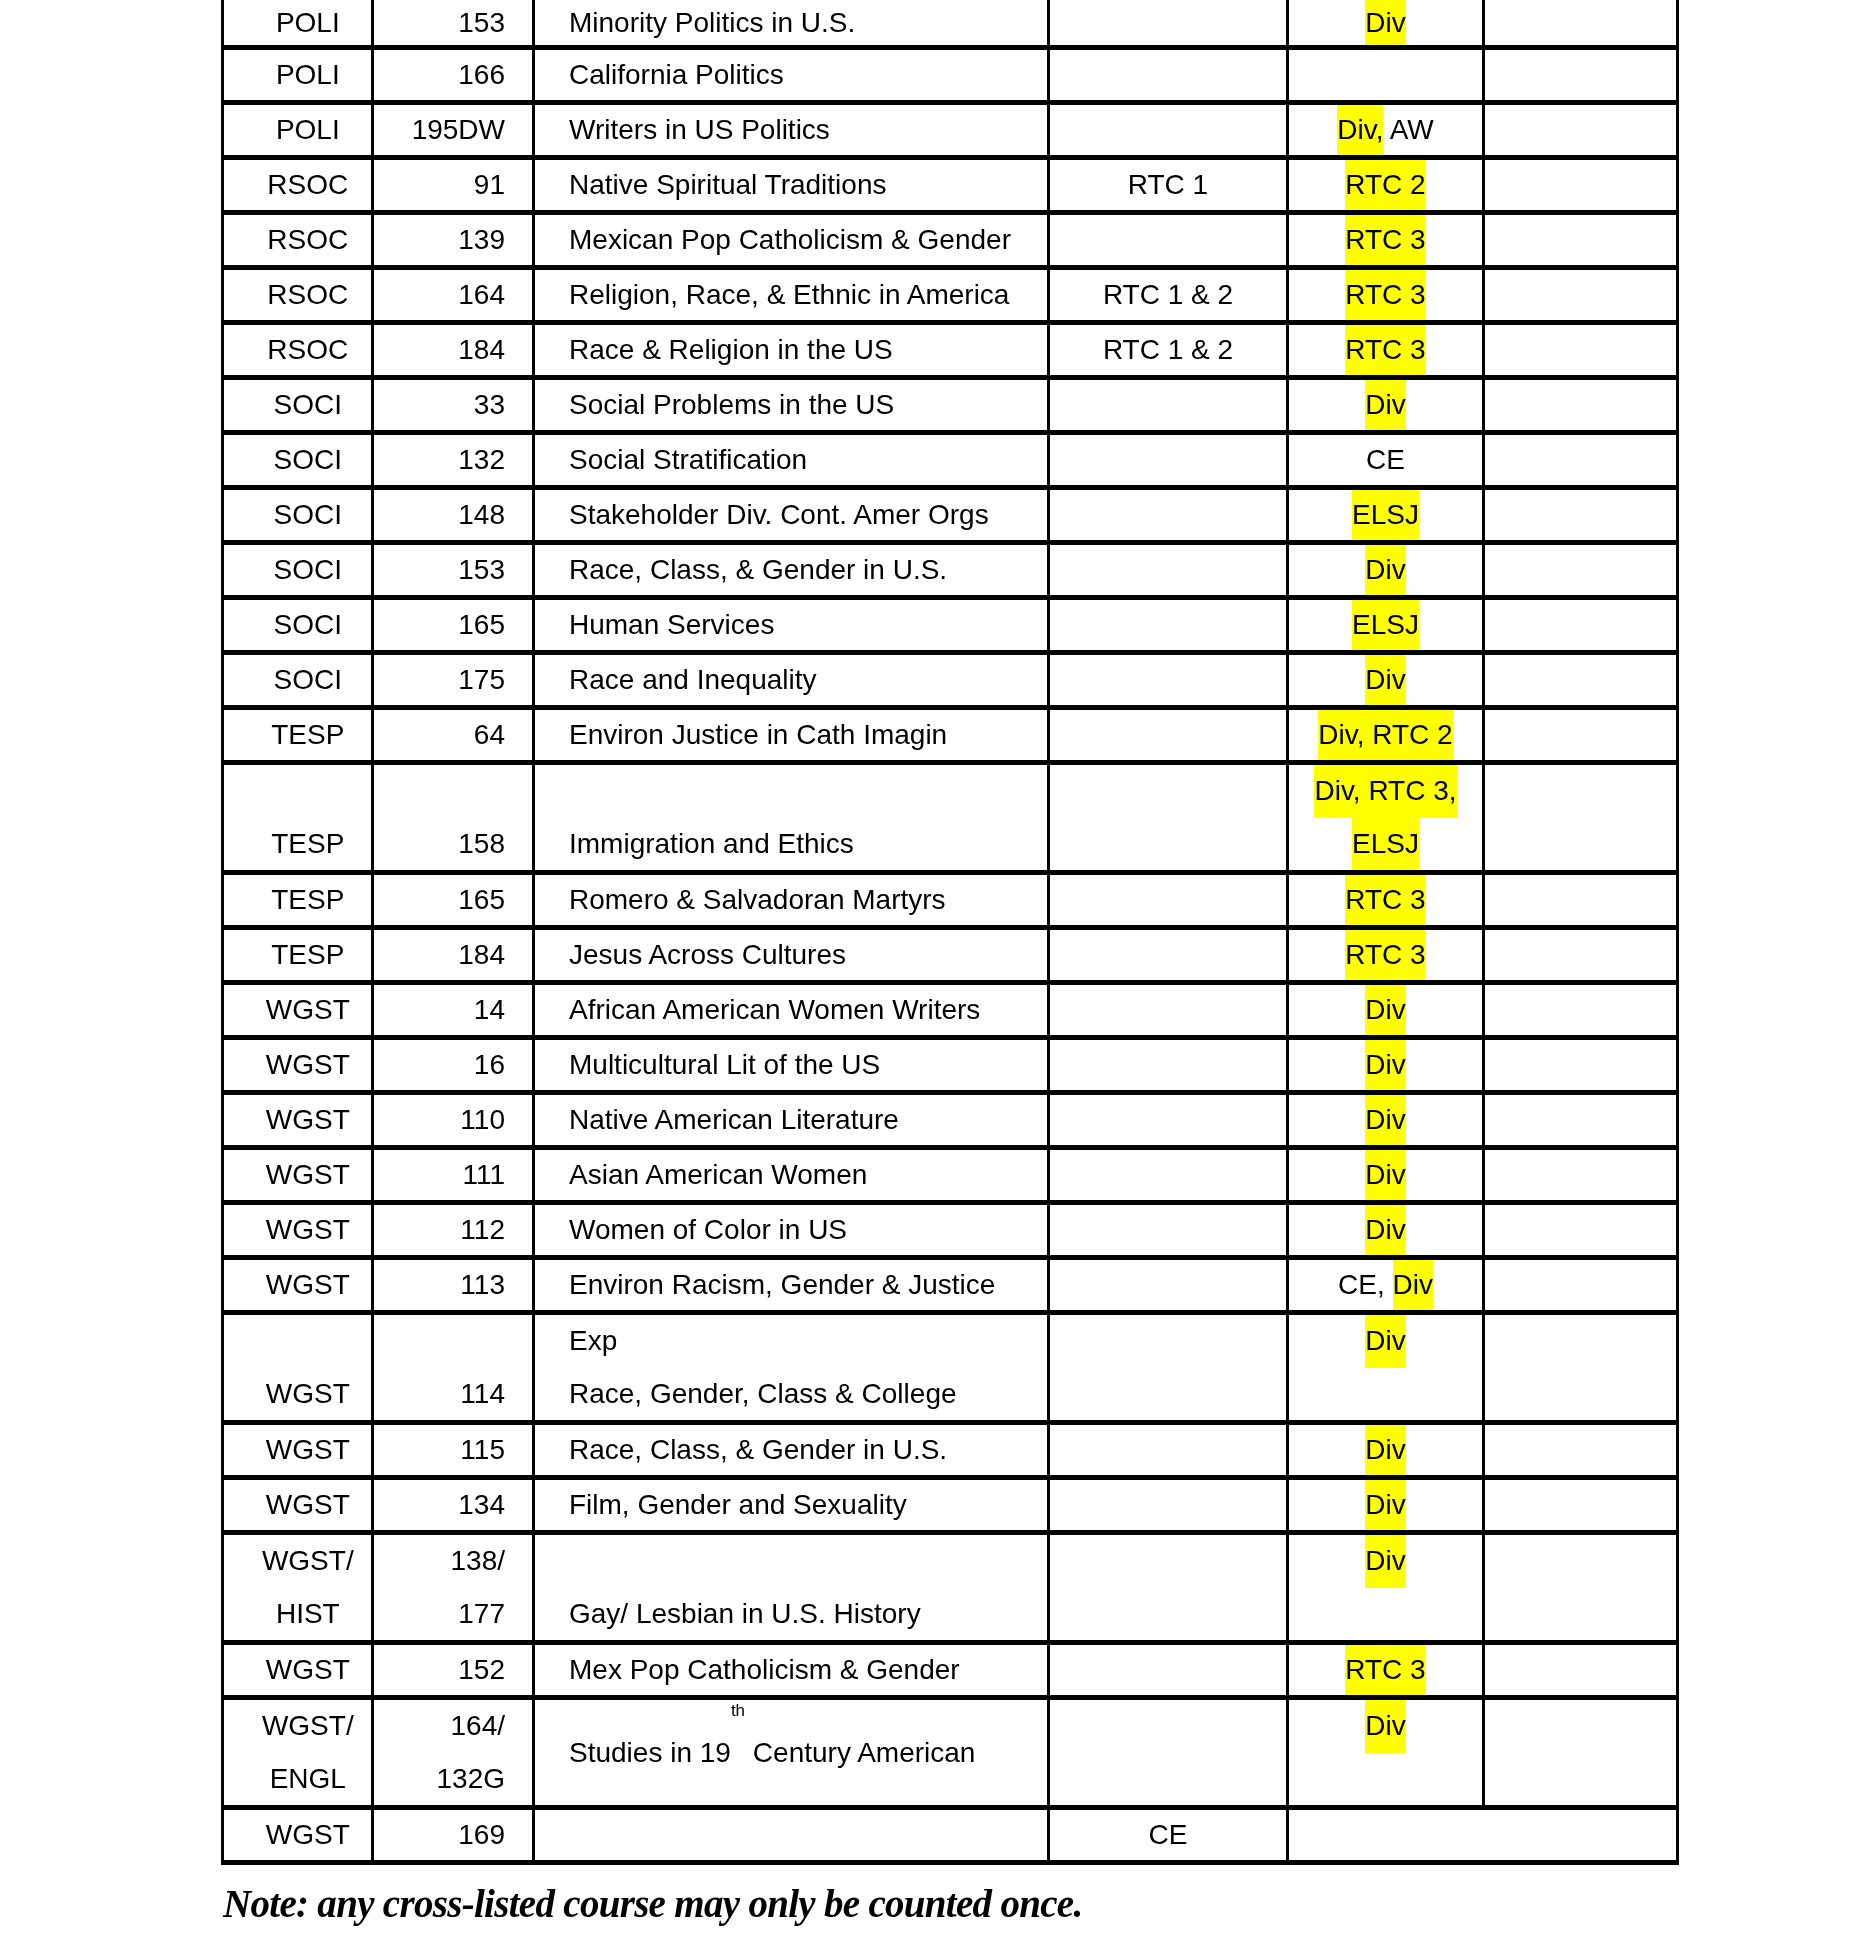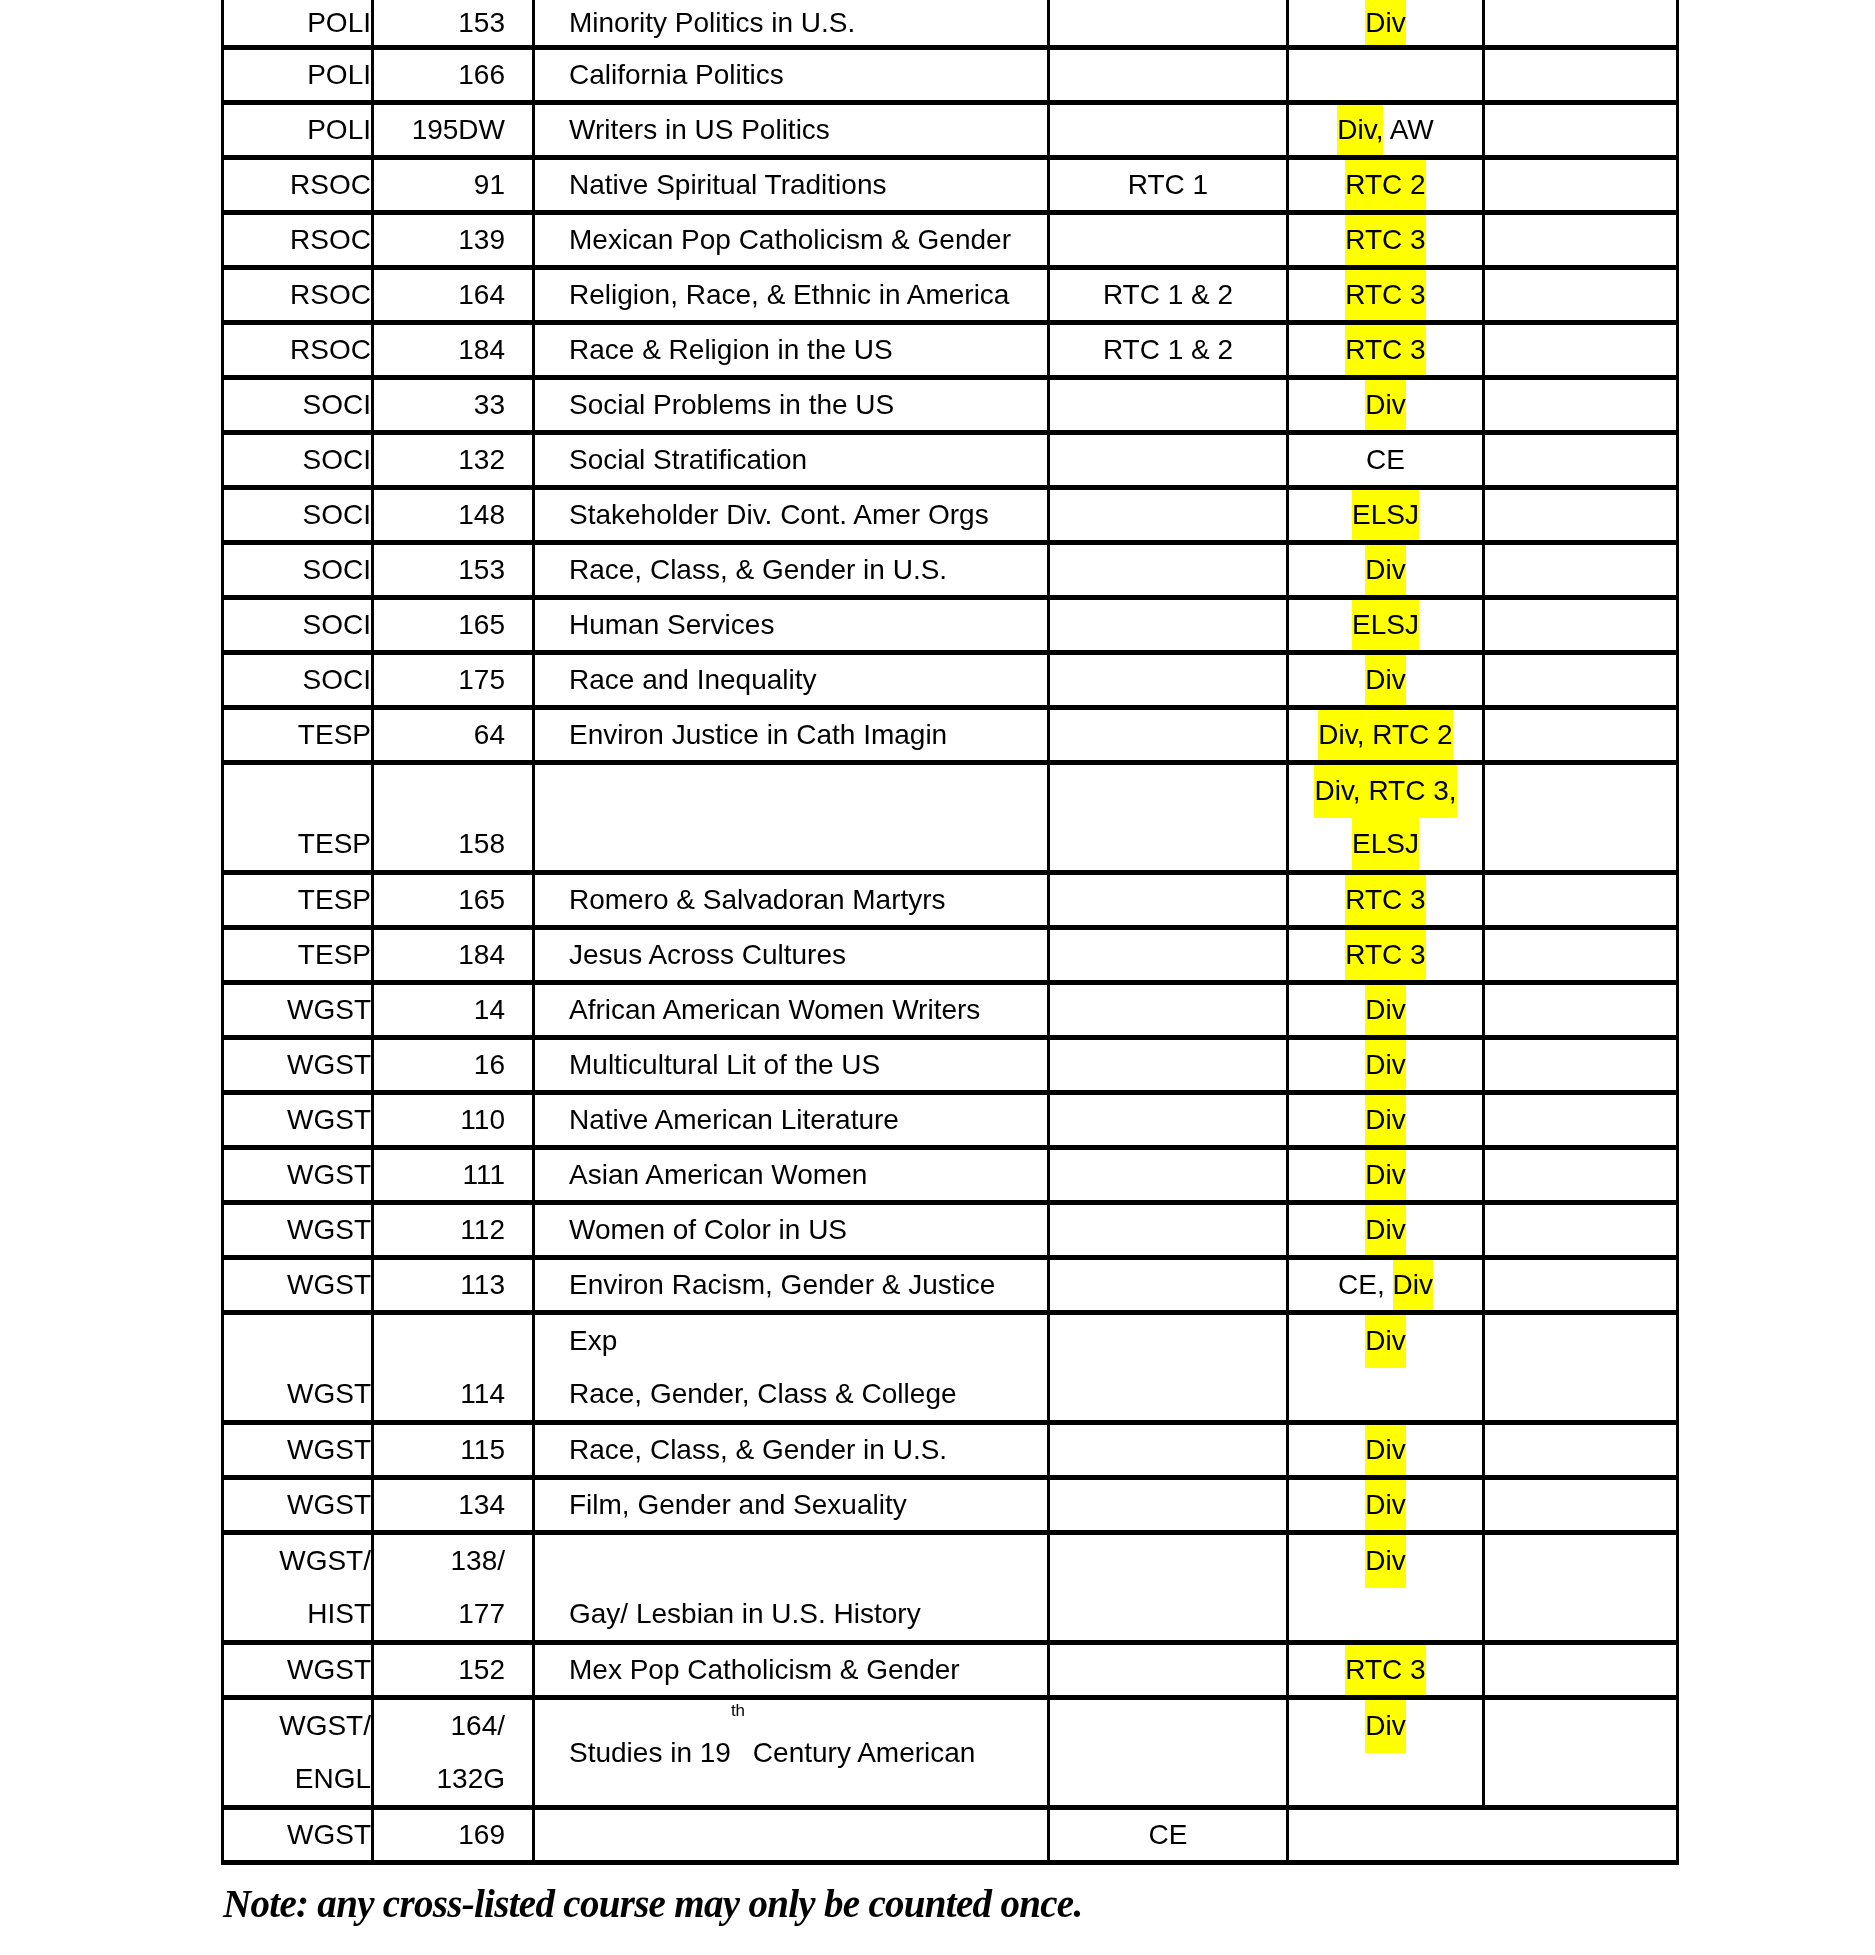--- a/index.html
+++ b/index.html
@@ -30,21 +30,21 @@
     border-right:3.7px solid #000;
     box-sizing:border-box;
     overflow:hidden;
     font-size:28px;
   }
   .cell:last-child{border-right:none;}
   .line{flex:1;display:flex;align-items:stretch;min-height:0;}
   .seg{display:flex;align-items:center;white-space:pre;}
   .seg.hl{background:var(--hl,#ffff00);}
   .seg.sup{font-size:17px;align-items:flex-start;padding-top:1px;}
-  .cell.dept .line{justify-content:flex-end;padding-left:20.6px;}
+  .cell.dept .line{justify-content:center;padding-left:20.6px;}
   .cell.num .line{justify-content:flex-end;padding-right:27px;}
   .cell.title .line{justify-content:flex-start;padding-left:22px;margin-left:12px;}
   .cell.prior .line,.cell.tags .line{justify-content:center;}
   #note{
     position:absolute;left:223px;top:1881px;width:1618px;
     font-family:"Liberation Serif",serif;
     font-style:italic;font-weight:bold;
     font-size:39px;letter-spacing:-0.7px;
   }
 </style>
@@ -457,20 +457,23 @@
         </div>
       </div>
       <div class="cell num">
         <div class="line"></div>
         <div class="line">
           <span class="seg">158</span>
         </div>
       </div>
       <div class="cell title">
         <div class="line"></div>
+        <div class="line">
+          <span class="seg">Immigration and Ethics</span>
+        </div>
       </div>
       <div class="cell prior">
         <div class="line"></div>
       </div>
       <div class="cell tags">
         <div class="line">
           <span class="seg hl">Div, RTC 3,</span>
         </div>
         <div class="line">
           <span class="seg hl">ELSJ</span>

